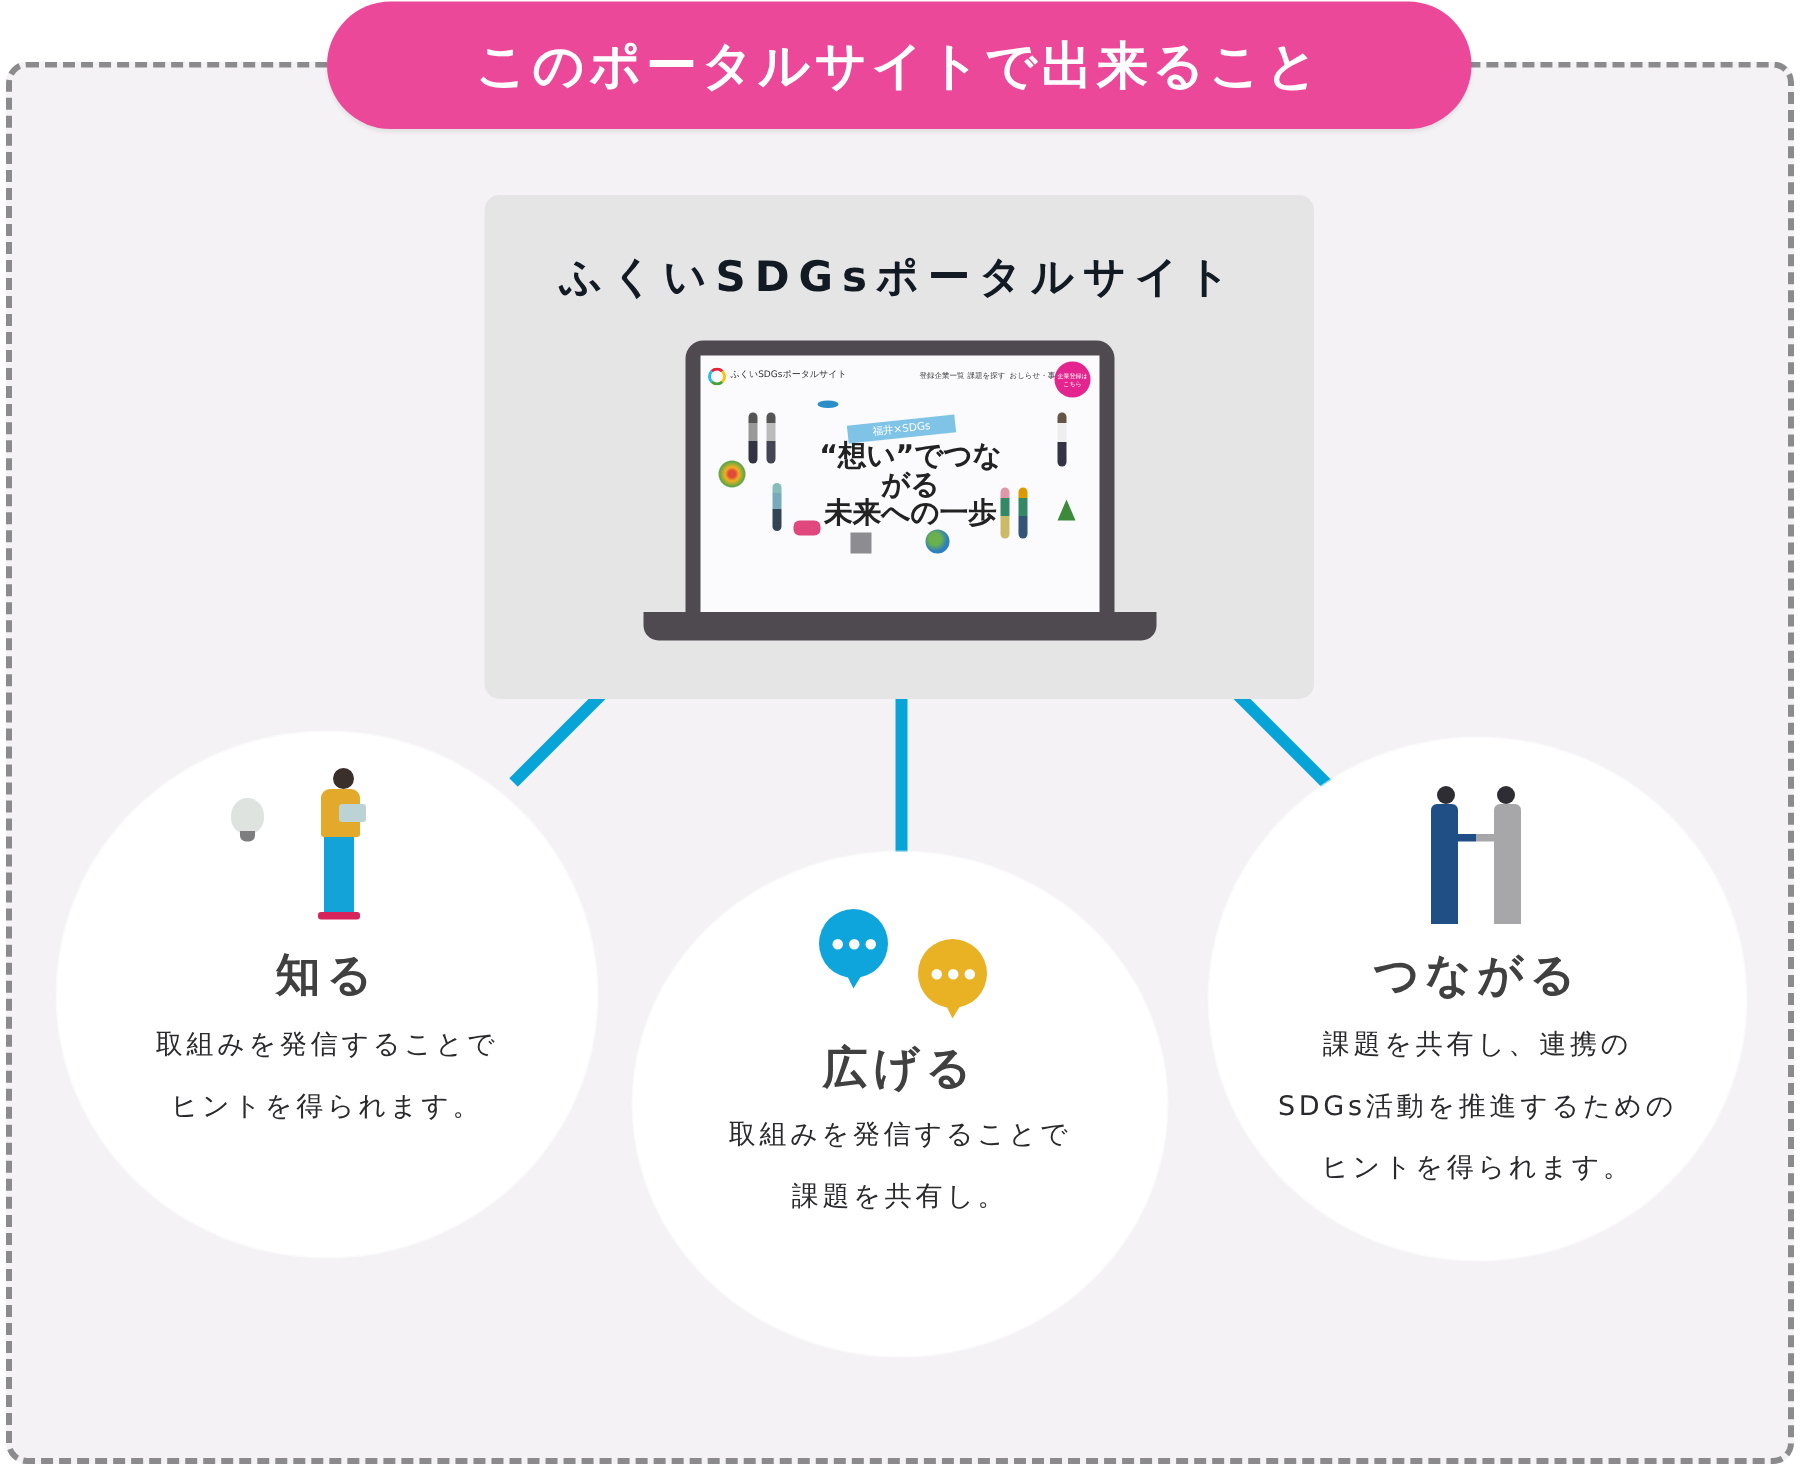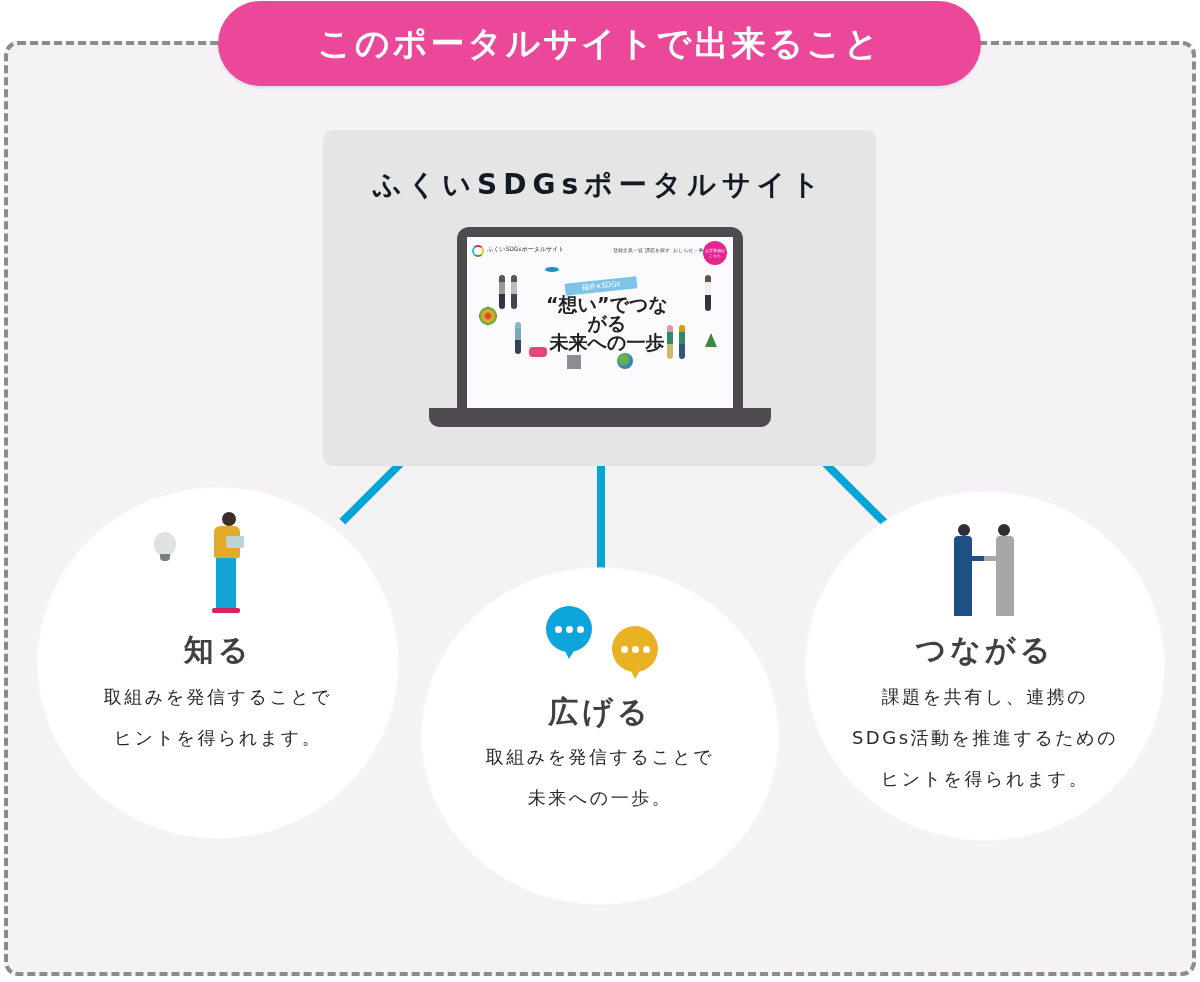--- a/index.html
+++ b/index.html
@@ -167,21 +167,21 @@
       <span class="dot"></span>
   </div>
   <div class="bubble" style="left:190px;top:58px;width:46px;height:46px;background:#e9b225;border-top-color:#e9b225;color:#e9b225;">
     <span class="dot"></span>
       <span class="dot"></span>
       <span class="dot"></span>
   </div>
   <div class="circle-title" style="top:124px;">広げる</div>
   <div class="circle-body" style="top:168px;">
     <div>取組みを発信することで</div>
-    <div>未来への一歩。</div>
+    <div>課題を共有し。</div>
   </div>
 </div>
 
 <div class="circle" style="left:806px;top:492px;width:358px;height:348px;">
   <div style="position:absolute;left:146px;top:30px;width:66px;height:96px;">
     <div style="position:absolute;left:6px;top:2px;width:12px;height:12px;border-radius:50%;background:#2d2d33;"></div>
     <div style="position:absolute;left:2px;top:14px;width:18px;height:80px;background:#1f4f85;border-radius:4px 4px 0 0;"></div>
     <div style="position:absolute;left:18px;top:34px;width:14px;height:5px;background:#1f4f85;"></div>
     <div style="position:absolute;left:46px;top:2px;width:12px;height:12px;border-radius:50%;background:#2d2d33;"></div>
     <div style="position:absolute;left:44px;top:14px;width:18px;height:80px;background:#a7a7aa;border-radius:4px 4px 0 0;"></div>

